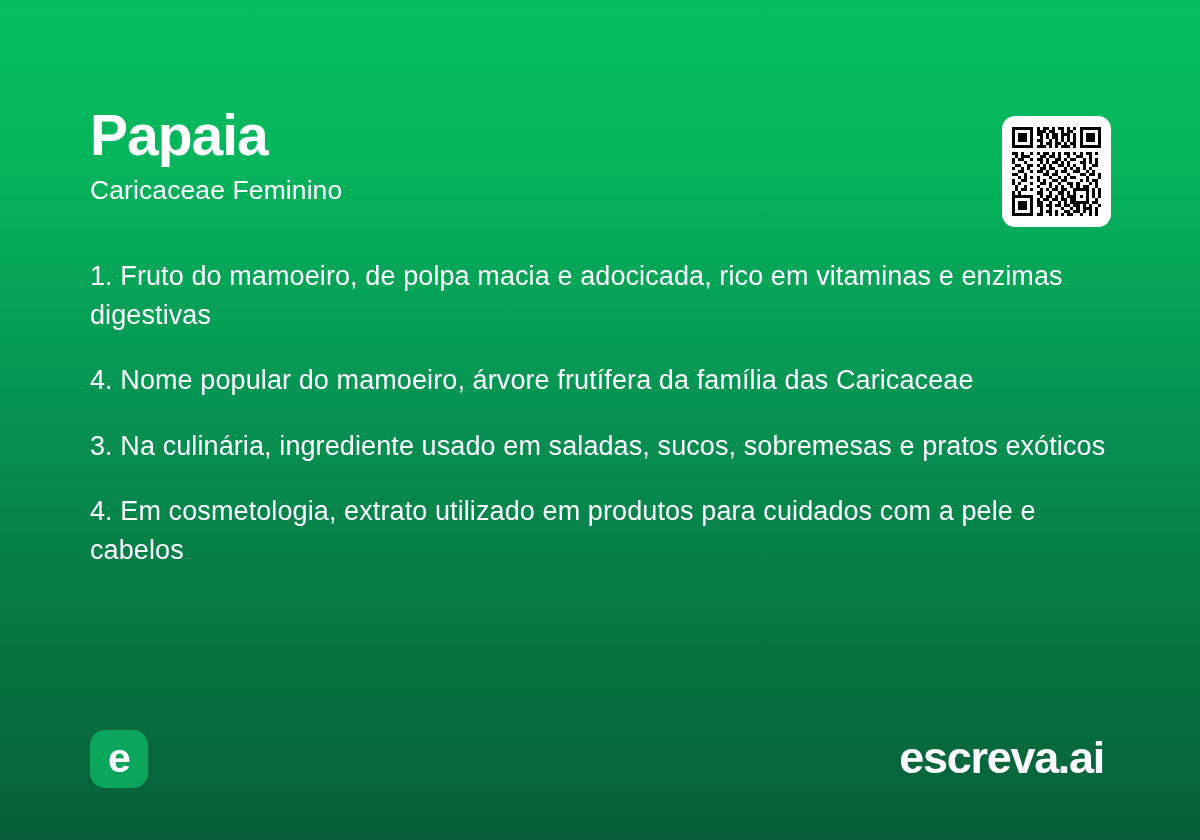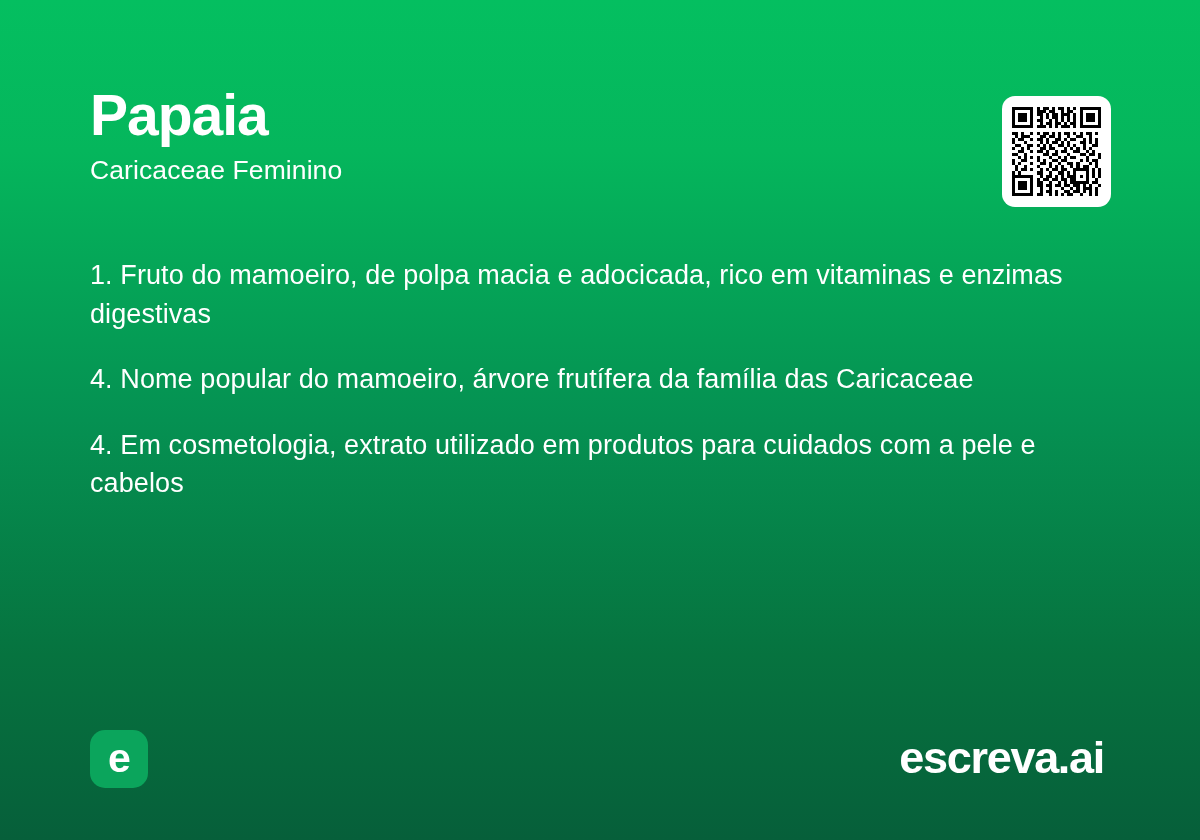--- a/index.html
+++ b/index.html
@@ -21,20 +21,21 @@
        #065f3a 100%);
     color:#ffffff;
     position:relative;
     -webkit-font-smoothing:antialiased;
   }
 
   .card {
     position:absolute;
     inset:0;
     padding:0;
+    margin-top:20px;
   }
 
   
   .header {
     position:absolute;
     left:90px;
     top:86px;
     width:840px;
   }
 
@@ -67,21 +68,21 @@
     display:flex;
     align-items:center;
     justify-content:center;
   }
   .qr-wrap svg { display:block; width:89px; height:89px; }
 
   
   .definitions {
     position:absolute;
     left:90px;
-    top:256px;
+    top:237px;
     width:1030px;
   }
 
   .definition {
     font-size:27px;
     font-weight:400;
     line-height:38.5px;
     letter-spacing:0.1px;
     margin-bottom:27px;
     color:#ffffff;
@@ -369,20 +370,21 @@
           <rect x="18" y="28" width="2" height="1"></rect>
         <rect x="22" y="28" width="1" height="1"></rect>
           <rect x="27" y="28" width="1" height="1"></rect>
       </g>
     </svg>
   </div>
 
   <div class="definitions">
     <p class="definition">1. Fruto do mamoeiro, de polpa macia e adocicada, rico em vitaminas e enzimas digestivas</p>
     <p class="definition">4. Nome popular do mamoeiro, árvore frutífera da família das Caricaceae</p>
+    <p class="definition">3. Na culinária, ingrediente usado em saladas, sucos, sobremesas e pratos exóticos</p>
     <p class="definition">4. Em cosmetologia, extrato utilizado em produtos para cuidados com a pele e cabelos</p>
   </div>
 
   <div class="footer">
     <div class="logo-mark">
       <span class="logo-letter">e</span>
     </div>
     <div class="brand">escreva.ai</div>
   </div>
 

